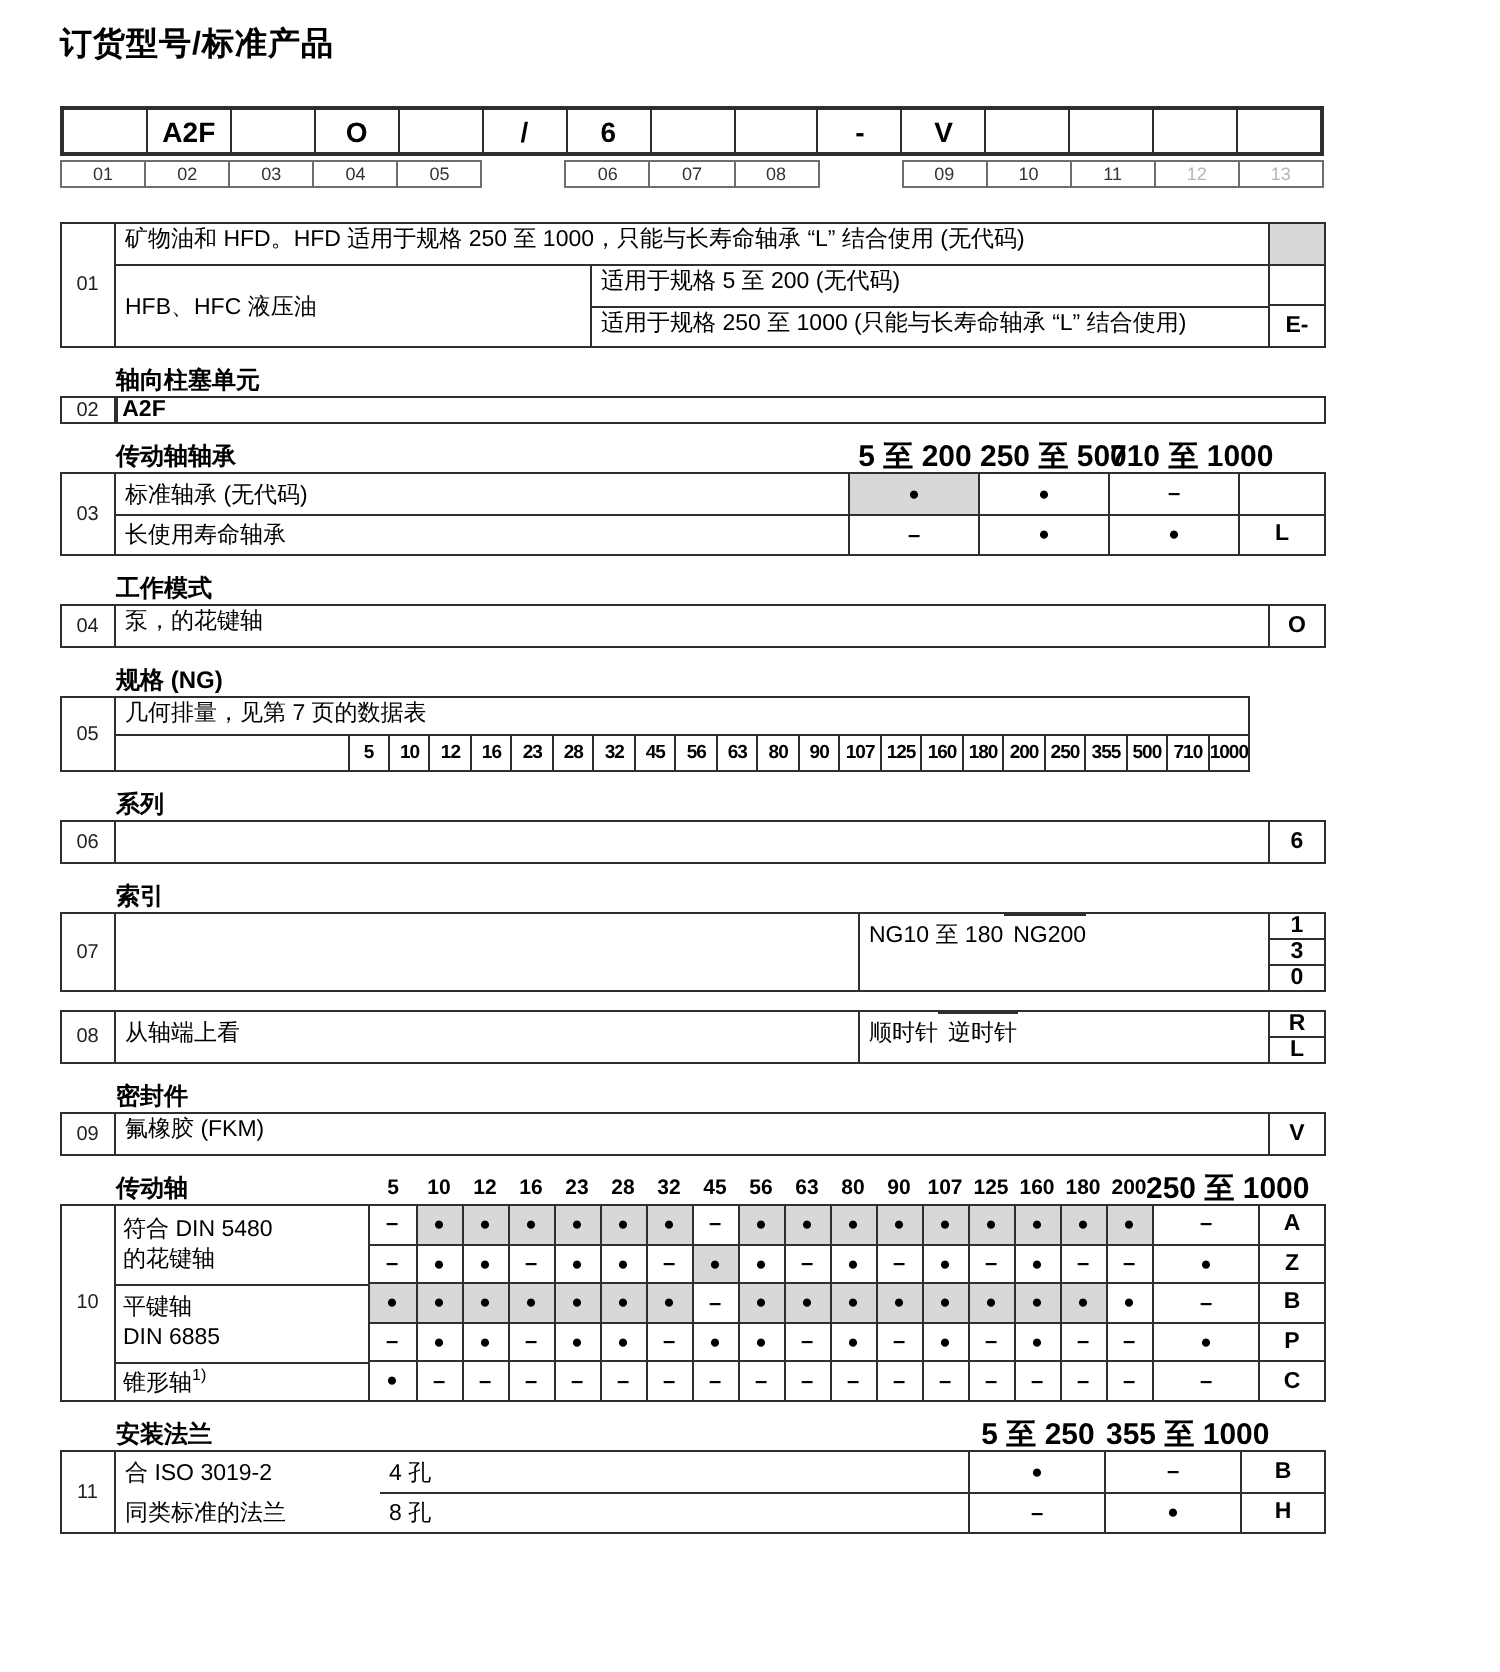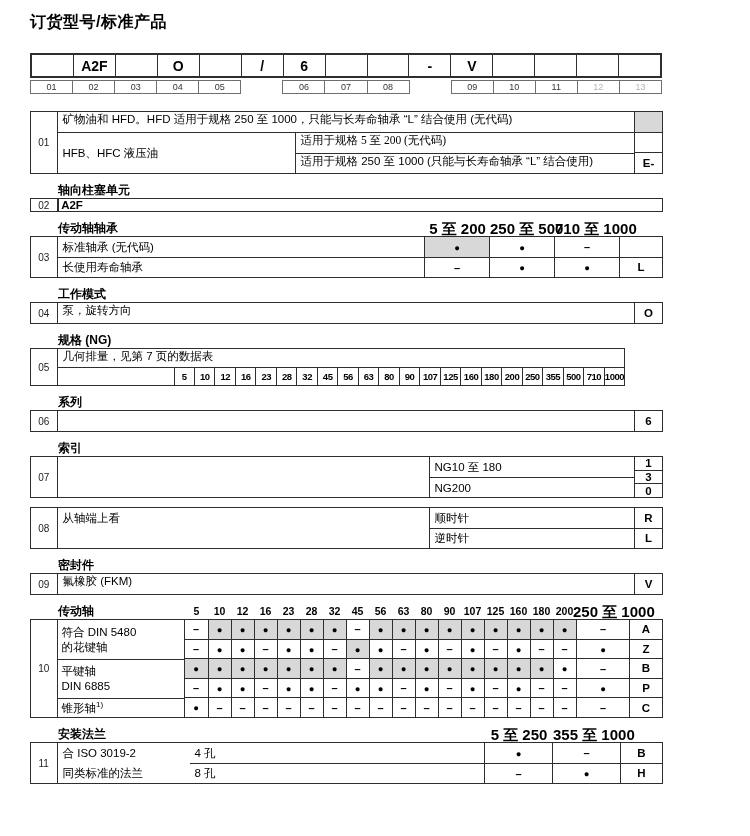--- a/index.html
+++ b/index.html
@@ -45,42 +45,42 @@
   .codecol{display:flex; flex-direction:column; border-left:1px solid var(--bc);}
   .w28{flex:0 0 28px;} .w33{flex:0 0 33px;} .w42{flex:0 0 42px;} .w43{flex:0 0 43px;}
   .codecell{flex:1; display:flex; align-items:center; justify-content:center;
             font-weight:bold; font-size:11.5px; border-top:1px solid var(--bc);}
   .codecell:first-child{border-top:none;}
 
   
   .rowgroup{display:flex; border-top:1px solid var(--bc); height:41px;}
   .rg-left{flex:0 0 237px; display:flex; align-items:center;}
   .rg-right{flex:1; border-left:1px solid var(--bc); display:flex; flex-direction:column;}
-  .rg-right .trow:first-child{border-top:none;font-family:Liberation Serif, serif;}
+  .rg-right .trow:first-child{border-top:none;}
 
   
   .cellstrip{display:flex; height:100%;}
   .cellstrip .cell{display:flex; align-items:center; justify-content:center;}
   .cell.dot{font-size:9.5px;}
   .cell.dash{font-size:11px; font-weight:bold;}
   .s03cells .cell{flex:0 0 65px; border-left:1px solid var(--bc);}
   .s11cells .cell{flex:0 0 68px; border-left:1px solid var(--bc);}
 
   
   .s05t{width:595px;}
   .s05spacer{flex:0 0 117px; height:100%; border-right:1px solid var(--bc);}
   .s05cells{flex:1; display:flex; height:100%;}
   .s05cells .cell{flex:1; display:flex; align-items:center; justify-content:center;
                   font-weight:bold; font-size:9.5px; letter-spacing:-0.5px; border-left:1px solid var(--bc); overflow:hidden;}
   .s05cells .cell:first-child{border-left:none;}
 
   
   .splitbody{flex-direction:row;}
   .leftcell{flex:0 0 372px; border-right:1px solid var(--bc); padding:3px 0 0 5px; white-space:nowrap;}
-  .rightcol{flex:1; display:flex; flex-direction:column;}
+  .rightcol{flex:1; display:flex; flex-direction:row;}
   .rrow{height:20px; display:flex; align-items:center; padding-left:5px; border-top:1px solid var(--bc); white-space:nowrap;}
   .rrow:first-child{border-top:none;}
 
   
   .s10heads{position:absolute; left:155px; top:0; display:flex;}
   .s10heads .cell{flex:0 0 23px; text-align:center; font-weight:bold; font-size:10.5px;}
   .s10labels{flex:0 0 127px; border-right:1px solid var(--bc); display:flex;
              flex-direction:column; font-size:11.5px;}
   .lgrp{padding-left:4px; display:flex; flex-direction:column; justify-content:center; line-height:1.3;}
   .h39{height:39px;} .h19l{height:19px;}
@@ -211,21 +211,21 @@
       </div>
     </div>
   </div>
 
   <div class="section">
     <div class="sec-head"><span class="ht">工作模式</span></div>
     <div class="tbl">
       <div class="numcol">04</div>
       <div class="tblbody">
         <div class="trow">
-          <span class="txt">泵，旋转方向</span>
+          <span class="txt">泵，的花键轴</span>
         </div>
       </div>
       <div class="codecol w28">
           <div class="codecell">O</div>
         </div>
     </div>
   </div>
 
   <div class="section">
     <div class="sec-head"><span class="ht">规格 (NG)</span></div>

